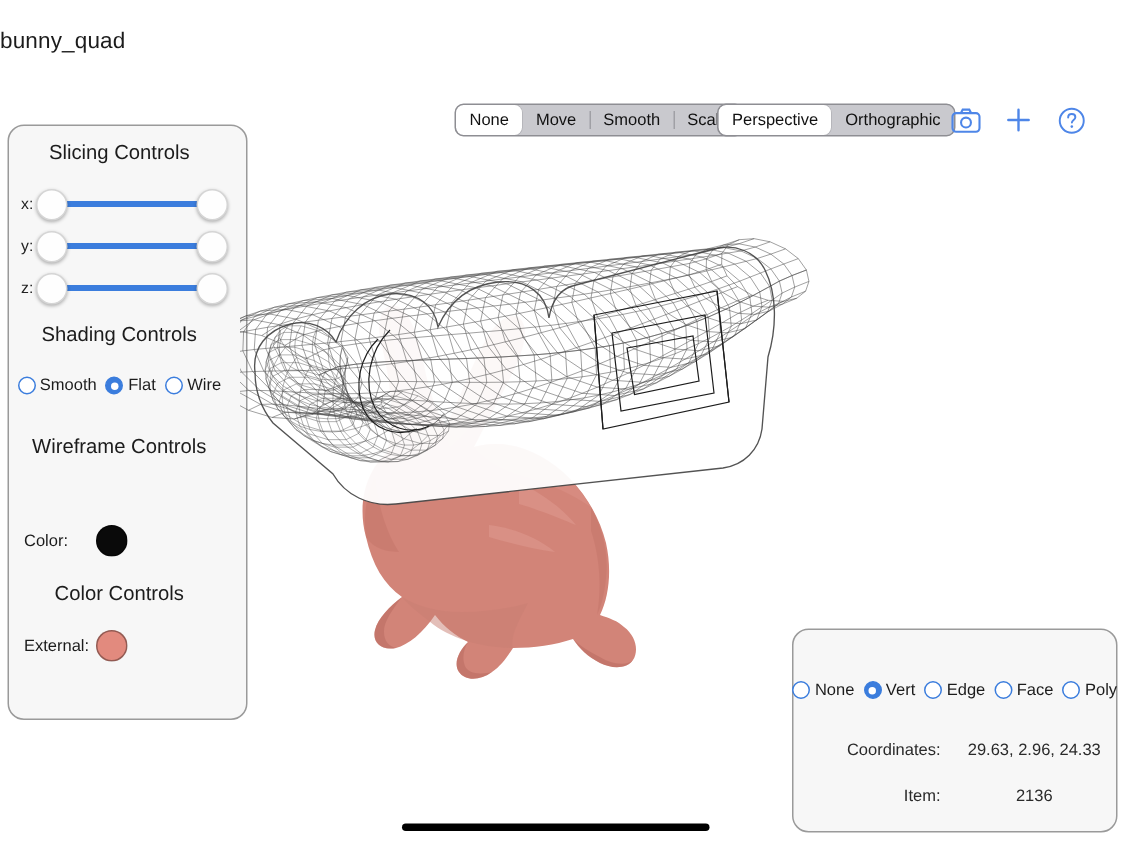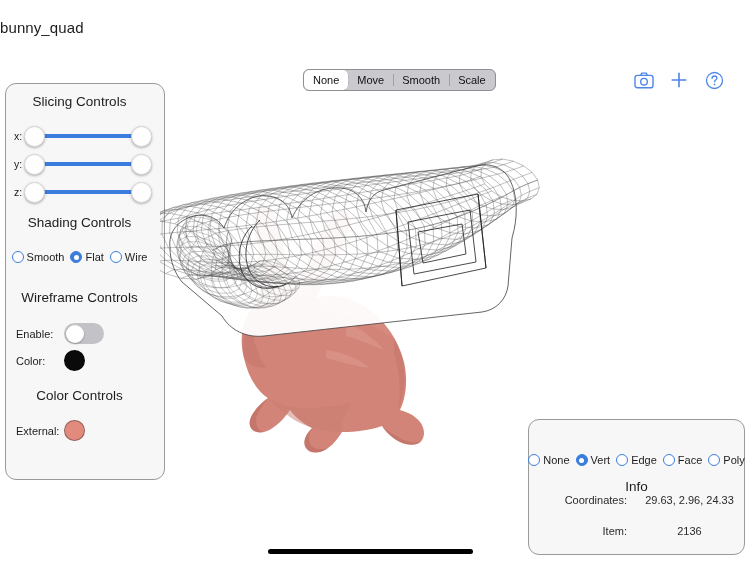--- a/index.html
+++ b/index.html
@@ -288,20 +288,24 @@
 
 <div class="toolbar">
 
   <div class="segmented" id="transform-seg">
     <div class="seg active">None</div>
     <div class="seg">Move</div>
     <div class="seg">Smooth</div>
     <div class="seg">Scale</div>
   </div>
 
+  <div class="segmented" id="projection-seg">
+    <div class="seg active">Perspective</div>
+    <div class="seg">Orthographic</div>
+  </div>
 
   <div class="icon-btn" id="camera-btn">
     <svg width="20" height="17" viewBox="0 0 20 17" fill="none" stroke="#4e86e8" stroke-width="1.4">
       <rect x="1" y="3.4" width="18" height="12.4" rx="2.4"></rect>
       <path d="M6.6 3.4 L7.8 1.1 H12.2 L13.4 3.4"></path>
       <circle cx="10" cy="9.7" r="3.3"></circle>
     </svg>
   </div>
 
   <div class="icon-btn" id="add-btn">
@@ -362,26 +366,20 @@
       <span>Flat</span>
     </span>
     <span class="radio-item">
       <span class="radio-dot"></span>
       <span>Wire</span>
     </span>
   </div>
 
   <div class="section-title" style="position:absolute; left:0; top:206px; width:147px;">Wireframe Controls</div>
 
-  <div class="ctl-row" style="top:239px;">
-    <span class="ctl-label">Enable:</span>
-    <span class="toggle">
-      <span class="knob"></span>
-    </span>
-  </div>
 
   <div class="ctl-row" style="top:266px;">
     <span class="ctl-label">Color:</span>
     <span class="swatch" id="wire-color-swatch" style="background: rgb(10, 10, 10);"></span>
   </div>
 
   <div class="section-title" style="position:absolute; left:0; top:304px; width:147px;">Color Controls</div>
 
   <div class="ctl-row" style="top:336px;">
     <span class="ctl-label">External:</span>
@@ -584,21 +582,20 @@
     <span class="radio-item">
       <span class="radio-dot"></span>
       <span>Face</span>
     </span>
     <span class="radio-item">
       <span class="radio-dot"></span>
       <span>Poly</span>
     </span>
   </div>
 
-  <div class="section-title" style="position:absolute; left:0; top:59px; width:215px;">Info</div>
 
   <div class="info-row" style="top:74px;justify-content:flex-end;">
     <span class="info-key">Coordinates:</span>
     <span class="info-val">29.63, 2.96, 24.33</span>
   </div>
 
   <div class="info-row" style="top:105px;">
     <span class="info-key">Item:</span>
     <span class="info-val">2136</span>
   </div>

